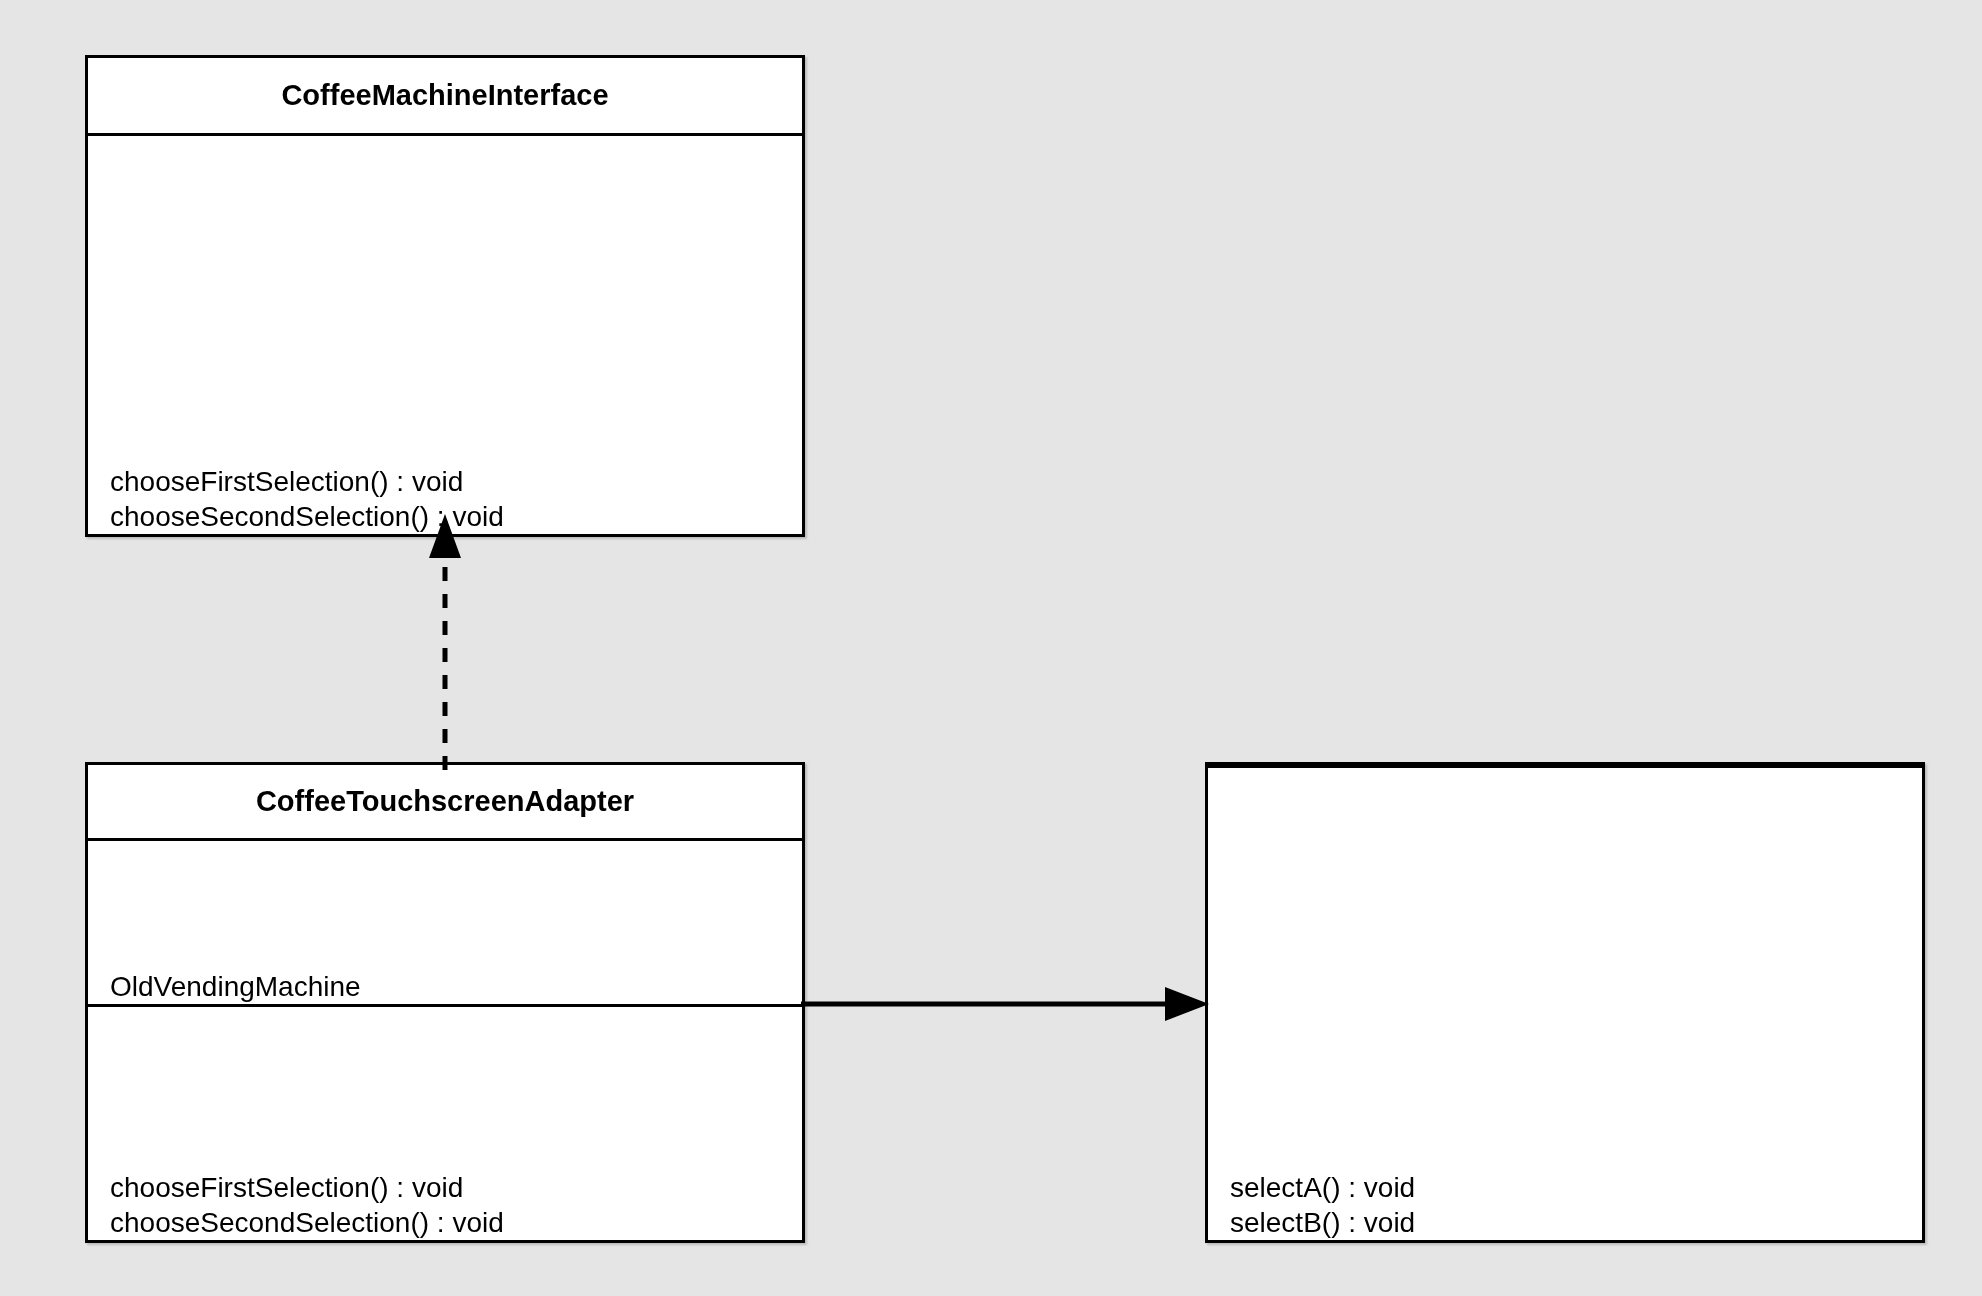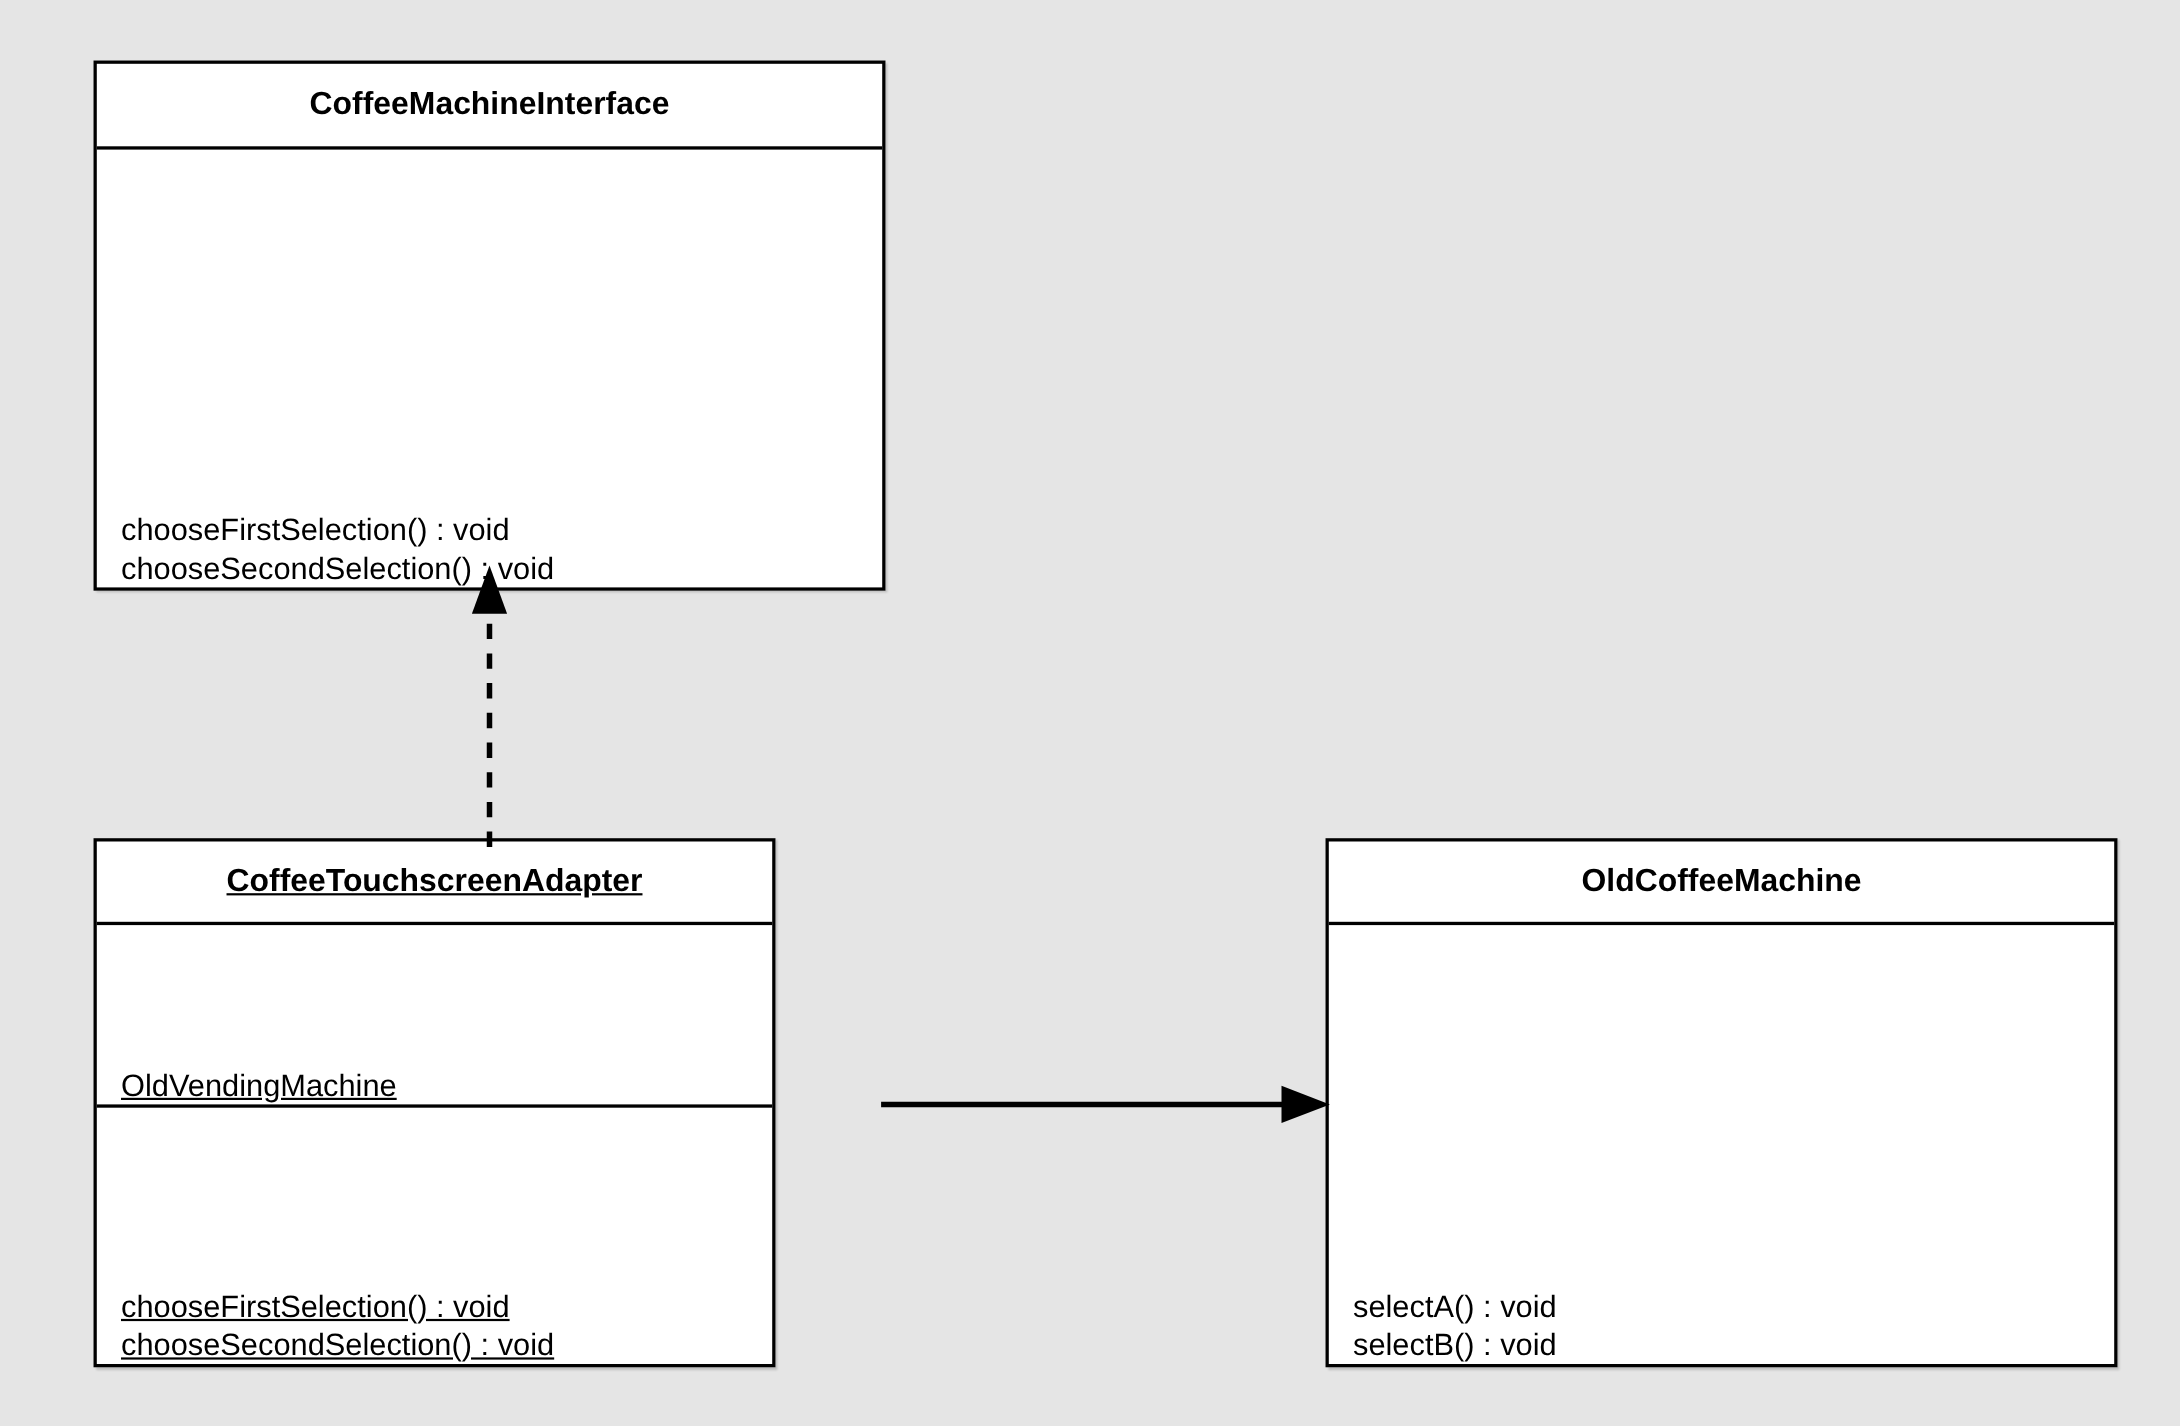--- a/index.html
+++ b/index.html
@@ -69,23 +69,22 @@
     top: 55px;
     width: 720px;
     height: 482px;
   }
   #class-coffee-machine-interface .uml-class-name { height: 75px; }
   #class-coffee-machine-interface .uml-compartment { flex: 1; padding-top: 152px; }
 
   #class-coffee-touchscreen-adapter {
     left: 85px;
     top: 762px;
-    width: 620px;
+    width: 720px;
     height: 481px;
-    text-decoration: underline;
   }
   #class-coffee-touchscreen-adapter .uml-class-name { height: 73px; }
   #class-coffee-touchscreen-adapter .attributes-compartment { height: 166px; }
   #class-coffee-touchscreen-adapter .operations-compartment { flex: 1; padding-top: 96px; }
 
   #class-old-coffee-machine {
     left: 1205px;
     top: 762px;
     width: 720px;
     height: 481px;
@@ -131,21 +130,20 @@
     <div class="uml-compartment attributes-compartment">
       <div class="uml-member">OldVendingMachine</div>
     </div>
     <div class="uml-compartment operations-compartment">
       <div class="uml-member">chooseFirstSelection() : void</div>
       <div class="uml-member">chooseSecondSelection() : void</div>
     </div>
   </div>
 
   <div class="uml-class" id="class-old-coffee-machine">
-    <div class="uml-class-name">OldCoffeeMachine</div>
     <div class="uml-compartment operations-compartment">
       <div class="uml-member">selectA() : void</div>
       <div class="uml-member">selectB() : void</div>
     </div>
   </div>
 
   <svg class="connector" id="realization-connector" viewBox="0 0 60 262">
     <line x1="30" y1="262" x2="30" y2="48" stroke="#000000" stroke-width="5" stroke-dasharray="14 13"></line>
     <polygon points="30,6 46,50 14,50" fill="#000000"></polygon>
   </svg>

